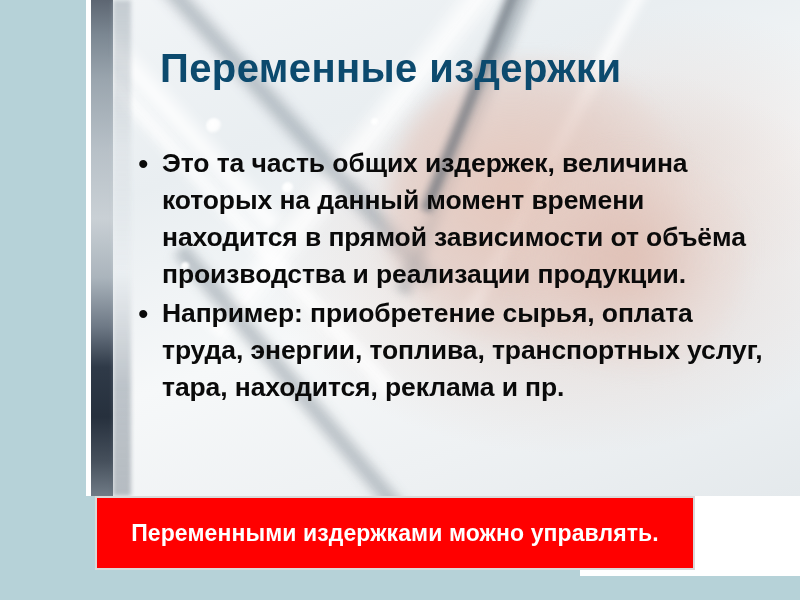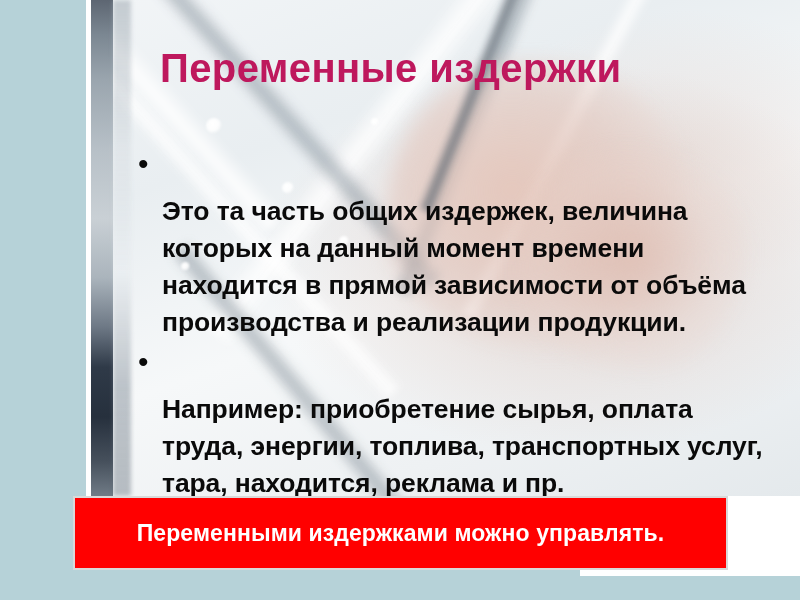--- a/index.html
+++ b/index.html
@@ -144,21 +144,21 @@
   }
 
   
   .slide-title {
     position: absolute;
     left: 160px;
     top: 47px;
     width: 620px;
     font-size: 40px;
     font-weight: bold;
-    color: #be185d;
+    color: #0c4a6e;
     letter-spacing: 0.4px;
     line-height: 1.08;
     text-align: left;
     white-space: nowrap;
   }
 
   
   .body-block {
     position: absolute;
     left: 138px;
@@ -178,29 +178,28 @@
     color: #0a0a0a;
     text-align: left;
   }
   .bullet-text {
     flex: 1 1 auto;
     font-size: 26.5px;
     font-weight: bold;
     line-height: 37px;
     color: #0a0a0a;
     letter-spacing: -0.1px;
-    margin-top: 48px;
   }
 
   
   .red-banner {
     position: absolute;
-    left: 73px;
+    left: 95px;
     top: 496px;
-    width: 655px;
+    width: 600px;
     height: 74px;
     background: #ff0000;
     border: 2px solid #d9d9d9;
     box-sizing: border-box;
     display: flex;
     align-items: center;
     justify-content: center;
   }
   .red-banner-text {
     font-size: 23px;

